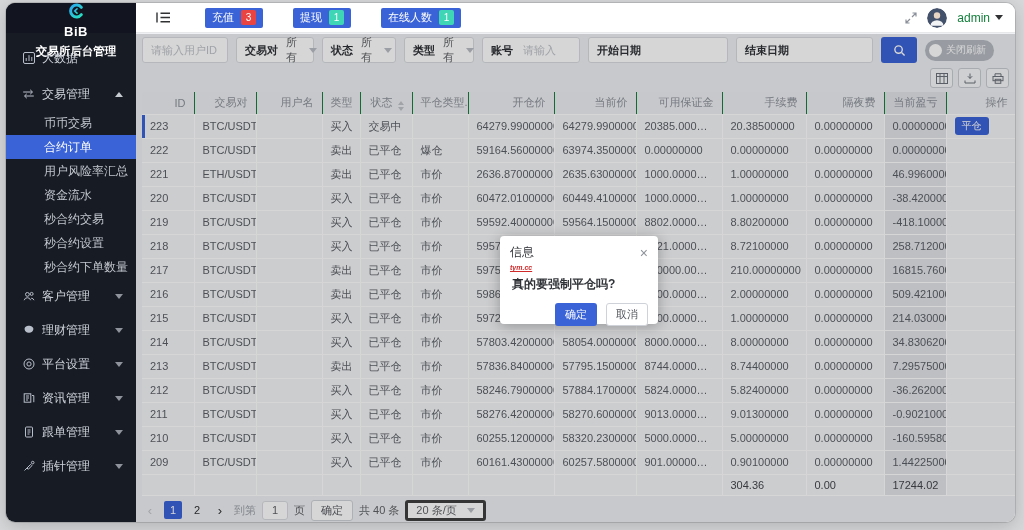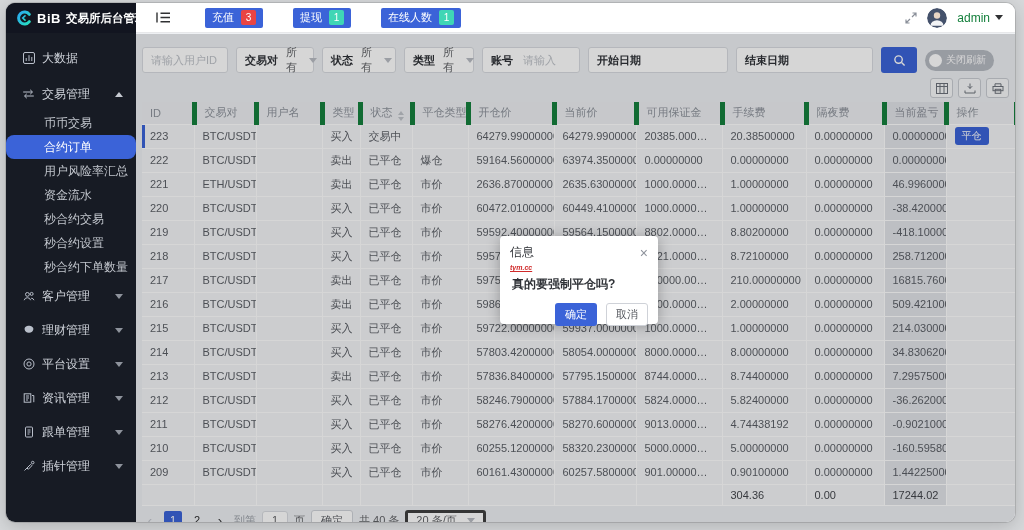--- a/index.html
+++ b/index.html
@@ -2,29 +2,29 @@
 <html style="--accent: #3b63d8; --badge_red: #e94442; --badge_teal: #3fd6b5; --watermark_red: #d02a2a;"><head>
 <meta charset="utf-8">
 <style>
   html,body{margin:0;padding:0;width:1024px;height:530px;overflow:hidden;background:#d6d8da;
     font-family:"Liberation Sans","DejaVu Sans",sans-serif;-webkit-font-smoothing:antialiased;}
   *{box-sizing:border-box;}
   .window{position:absolute;left:6px;top:3px;width:1009px;height:519px;border-radius:9px;overflow:hidden;
     background:#eef0f3;box-shadow:0 0 0 1px rgba(0,0,0,.12),0 4px 18px rgba(0,0,0,.18);}
   
   .sidebar{position:absolute;left:0;top:0;bottom:0;width:130px;background:#171b24;z-index:20;}
-  .logo{height:30px;display:flex;align-items:center;gap:5px;padding-left:10px;background:#121520;}
+  .logo{height:30px;display:flex;align-items:center;gap:5px;padding-left:10px;background:#121520;flex-direction:column;}
   .logo .brand{color:#fff;font-weight:bold;font-size:13px;letter-spacing:.5px;}
   .logo .ttl{color:#fff;font-size:11.5px;font-weight:bold;white-space:nowrap;}
   .menu{padding-top:6px;}
   .side-item{position:relative;display:flex;align-items:center;color:#cfd3da;font-size:12px;cursor:pointer;white-space:nowrap;}
   .side-item.top{height:34px;padding-left:16px;gap:7px;}
   .side-item.top.first{height:38px;}
   .side-item.sub{height:24px;padding-left:38px;color:#c2c6cd;}
-  .side-item.sub.active{background:var(--accent);color:#fff;border-radius:8px;}
+  .side-item.sub.active{background:var(--accent);color:#fff;}
   .s-icon{width:13px;height:13px;display:inline-flex;align-items:center;justify-content:center;color:#b9bfca;}
   .s-icon svg{display:block;}
   .caret{width:0;height:0;position:absolute;right:13px;}
   .caret.down{border-left:4px solid transparent;border-right:4px solid transparent;border-top:5px solid #8e939c;}
   .caret.up{border-left:4px solid transparent;border-right:4px solid transparent;border-bottom:5px solid #c6cad1;}
   
   .navbar{position:absolute;left:130px;right:0;top:0;height:30px;background:#fff;border-bottom:1px solid #e7e8ea;
     display:flex;align-items:center;z-index:20;padding:0 12px;}
   .fold{margin:0 4px 0 8px;display:flex;cursor:pointer;}
   .top-btn{display:inline-flex;align-items:center;border:none;background:var(--accent);color:#fff;font-size:11px;
@@ -32,21 +32,21 @@
   .badge{display:inline-flex;align-items:center;justify-content:center;min-width:15px;height:15px;border-radius:2px;
     font-size:10px;margin-left:7px;padding:0 2px;color:#fff;}
   .badge.red{background:var(--badge_red);}
   .badge.teal{background:var(--badge_teal);}
   .nav-right{margin-left:auto;display:flex;align-items:center;gap:10px;}
   .avatar{width:20px;height:20px;border-radius:50%;overflow:hidden;flex:0 0 auto;}
   .nav-user{font-size:12px;color:#15803d;display:flex;align-items:center;gap:5px;cursor:pointer;}
   .nav-user .dcaret{width:0;height:0;border-left:4px solid transparent;border-right:4px solid transparent;border-top:5px solid #303133;}
   
   .content{position:absolute;left:130px;right:0;top:31px;bottom:0;background:#eef0f3;}
-  .filterbar{display:flex;align-items:center;gap:8px;margin:12px 6px 4px;height:28px;}
+  .filterbar{display:flex;align-items:center;gap:8px;margin:2px 6px 4px;height:28px;}
   .f-input{width:86px;height:26px;border:1px solid #d8dbe0;border-radius:3px;background:#fff;font-size:11px;
     padding:0 8px;color:#606266;font-family:inherit;}
   .f-input::placeholder,.f-mini::placeholder,.pg-input::placeholder{color:#bfc3c9;}
   .f-group{height:26px;border:1px solid #d8dbe0;border-radius:3px;background:#fff;display:flex;align-items:center;
     padding:0 8px;font-size:11px;gap:8px;}
   .f-label{color:#2f3237;font-weight:bold;white-space:nowrap;}
   .f-value{color:#606266;}
   .f-caret{width:0;height:0;border-left:4px solid transparent;border-right:4px solid transparent;border-top:5px solid #b9bdc4;margin-left:4px;}
   .f-mini{border:none;outline:none;width:58px;font-size:11px;color:#606266;font-family:inherit;}
   .f-space{flex:1;}
@@ -54,22 +54,22 @@
     align-items:center;justify-content:center;cursor:pointer;}
   .toggle{height:21px;border-radius:11px;background:#b6bac2;display:flex;align-items:center;gap:4px;
     padding:0 8px 0 4px;color:#fff;font-size:10px;cursor:pointer;white-space:nowrap;}
   .toggle .dot{width:13px;height:13px;border-radius:50%;background:#fff;}
   .tool-row{display:flex;justify-content:flex-end;gap:5px;margin:0 6px 2px;height:22px;}
   .tool-btn{width:23px;height:20px;border:1px solid #c9ccd2;border-radius:3px;background:#f7f8f9;display:flex;
     align-items:center;justify-content:center;cursor:pointer;color:#6d727b;}
   
   .tbl-wrap{margin:0 6px;}
   table{border-collapse:collapse;table-layout:fixed;width:874px;background:#f4f5f7;}
-  th{height:22px;background:#edeff2;color:#8d929b;font-size:11px;font-weight:normal;text-align:left;
-    padding:0 8px;border-right:5px solid #15803d;border-bottom:1px solid #fff;white-space:nowrap;overflow:hidden;}
+  th{height:22px;background:#edeff2;color:#8d929b;font-size:11px;font-weight:normal;text-align:right;
+    padding:0 8px;border-right:1px solid #15803d;border-bottom:1px solid #fff;white-space:nowrap;overflow:hidden;}
   td{height:24px;color:#5b5f66;font-size:11px;padding:0 8px;border-right:1px solid #fff;border-bottom:1px solid #fff;
     white-space:nowrap;overflow:hidden;background:#f4f5f7;}
   td.col-margin{text-overflow:ellipsis;}
   th.col-pnl,td.col-pnl{background:#e2e4e9;}
   tr.selected td:first-child{box-shadow:inset 3px 0 0 var(--accent);}
   .sorts{display:inline-flex;flex-direction:column;margin-left:5px;vertical-align:1px;}
   .sorts i{width:0;height:0;border-left:3.5px solid transparent;border-right:3.5px solid transparent;display:block;}
   .sorts .up{border-bottom:4px solid #bfc3c9;margin-bottom:2px;}
   .sorts .dn{border-top:4px solid #bfc3c9;}
   .act-btn{background:var(--accent);color:#fff;border:none;border-radius:3px;font-size:10px;padding:2px 7px;
@@ -563,21 +563,21 @@
             <tr>
               <td>211</td>
               <td>BTC/USDT</td>
               <td></td>
               <td>买入</td>
               <td>已平仓</td>
               <td>市价</td>
               <td>58276.42000000</td>
               <td>58270.60000000</td>
               <td class="col-margin">9013.00000000</td>
-              <td>4.74438192</td>
+              <td>9.01300000</td>
               <td>0.00000000</td>
               <td class="col-pnl">-0.90210000</td>
               <td></td>
             </tr>
             <tr>
               <td>210</td>
               <td>BTC/USDT</td>
               <td></td>
               <td>买入</td>
               <td>已平仓</td>

